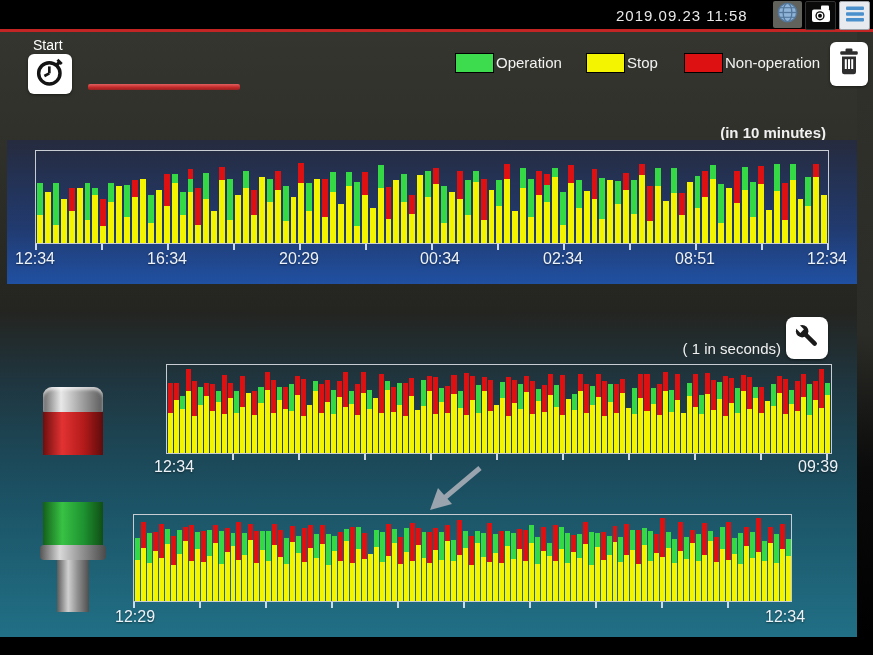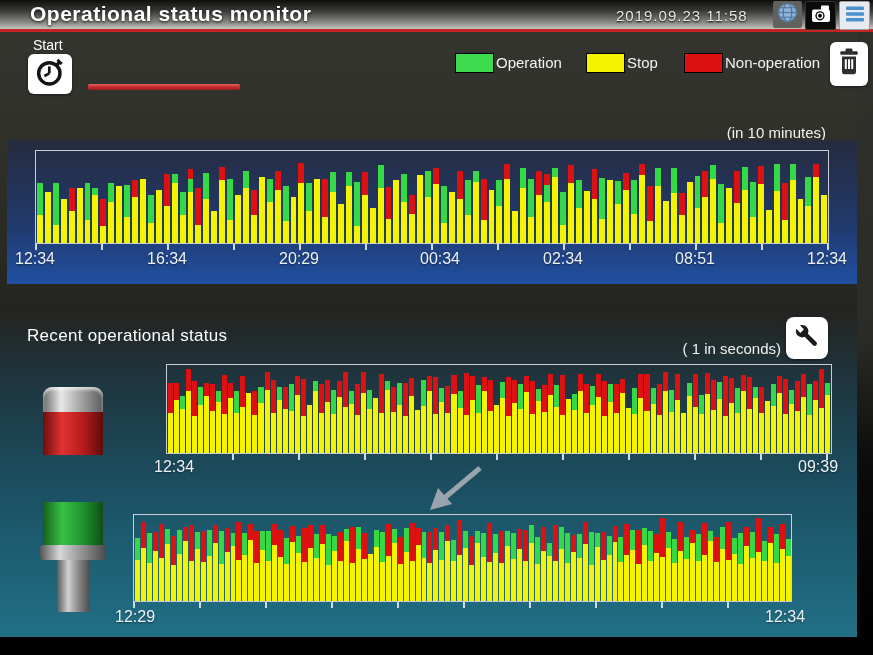--- a/index.html
+++ b/index.html
@@ -46,21 +46,21 @@
   .lb-operation{left:496px;} .lb-stop{left:627px;} .lb-nonop{left:725px;}
   .trash-btn{position:absolute;left:830px;top:42px;width:38px;height:44px;background:#fff;
     border-radius:6px;display:flex;align-items:center;justify-content:center;
     box-shadow:0 1px 3px rgba(0,0,0,.5);}
 
   
   .sec-title{position:absolute;font-size:17px;color:#fdfdfd;letter-spacing:.3px;}
   .t-daily{left:27px;top:110px;}
   .t-recent{left:27px;top:326px;}
   .unit-note{position:absolute;font-size:15px;color:#f0f0f0;}
-  .n-daily{right:47px;top:124px;}
+  .n-daily{right:47px;top:124px;font-weight:bold;}
   .n-recent{right:92px;top:340px;}
   .wrench-btn{position:absolute;left:786px;top:317px;width:42px;height:42px;background:#fff;
     border-radius:8px;display:flex;align-items:center;justify-content:center;
     box-shadow:0 1px 3px rgba(0,0,0,.5);}
 
   
   .band{position:absolute;left:7px;top:140px;width:850px;height:144px;
     background:linear-gradient(180deg,#262b3e 0%,#213a6e 60%,#2050a2 100%);}
   .plot{position:absolute;border:1px solid #c8cdd4;}
   .plot-daily{left:35px;top:150px;width:792px;height:92px;}
@@ -101,23 +101,20 @@
 </style>
 </head>
 <body>
 
 <div id="screen">
 
   <div class="main"></div>
   <div class="right-strip"></div>
   <div class="bottom-strip"></div>
 
-  <div class="titlebar">
-    <div class="title">Operational status monitor</div>
-  </div>
   <div class="redline"></div>
   <div class="datetime">2019.09.23 11:58</div>
 
   <div class="topbtn btn-globe">
     <span>
       <svg width="23" height="23" viewBox="0 0 24 24">
         <circle cx="12" cy="12" r="9.5" fill="#8fb4d8"></circle>
         <ellipse cx="12" cy="12" rx="4.5" ry="9.5" fill="none" stroke="#54789c" stroke-width="1.4"></ellipse>
         <circle cx="12" cy="12" r="9.5" fill="none" stroke="#54789c" stroke-width="1.4"></circle>
         <line x1="2.5" y1="12" x2="21.5" y2="12" stroke="#54789c" stroke-width="1.4"></line>
@@ -564,21 +561,20 @@
   </div>
   <div class="ticks ticks-daily"></div>
   <div class="axis-label axis-daily" style="left:35px">12:34</div>
   <div class="axis-label axis-daily" style="left:167px">16:34</div>
   <div class="axis-label axis-daily" style="left:299px">20:29</div>
   <div class="axis-label axis-daily" style="left:440px">00:34</div>
   <div class="axis-label axis-daily" style="left:563px">02:34</div>
   <div class="axis-label axis-daily" style="left:695px">08:51</div>
   <div class="axis-label axis-daily" style="left:827px">12:34</div>
 
-  <div class="sec-title t-recent">Recent operational status</div>
   <div class="unit-note n-recent">( 1 in seconds)</div>
   <div class="wrench-btn">
     <span>
       <svg width="30" height="30" viewBox="0 0 24 24">
         <g transform="rotate(-45 12 12)">
           <circle cx="12" cy="6.5" r="5" fill="#1a1a1a"></circle>
           <rect x="10" y="0.5" width="4" height="6" fill="#ffffff"></rect>
           <rect x="10.2" y="8.5" width="3.6" height="14" rx="1.8" fill="#1a1a1a"></rect>
         </g>
       </svg>

